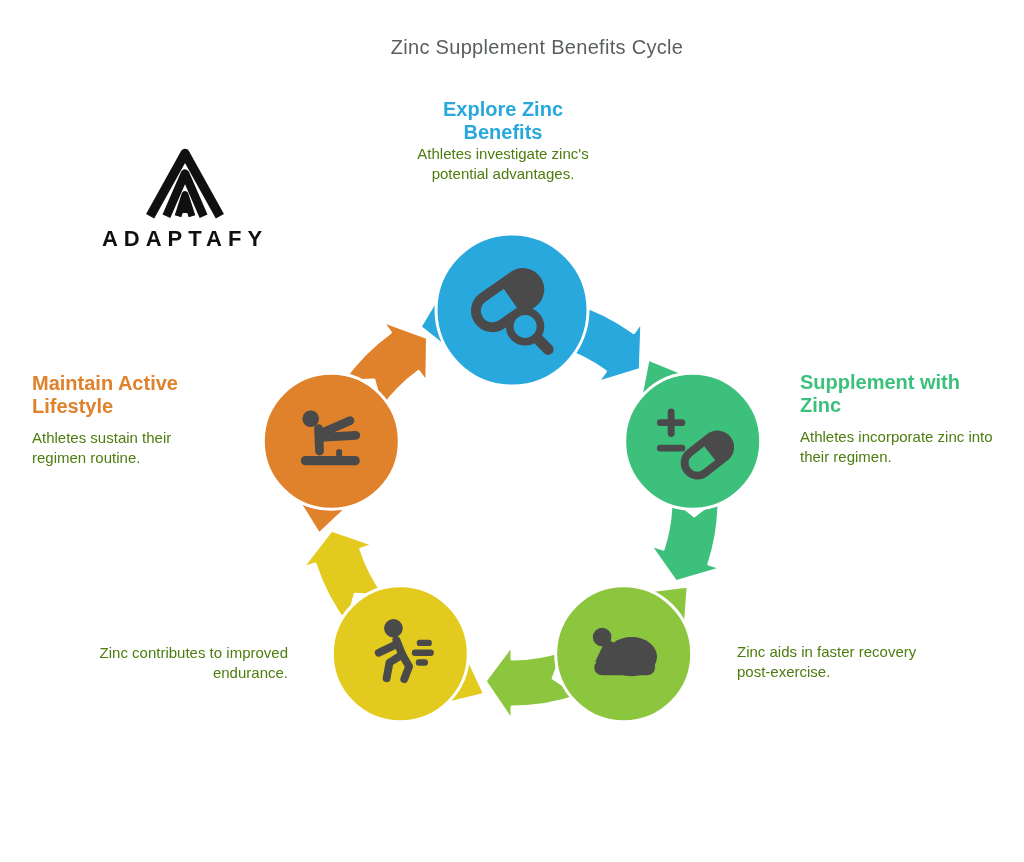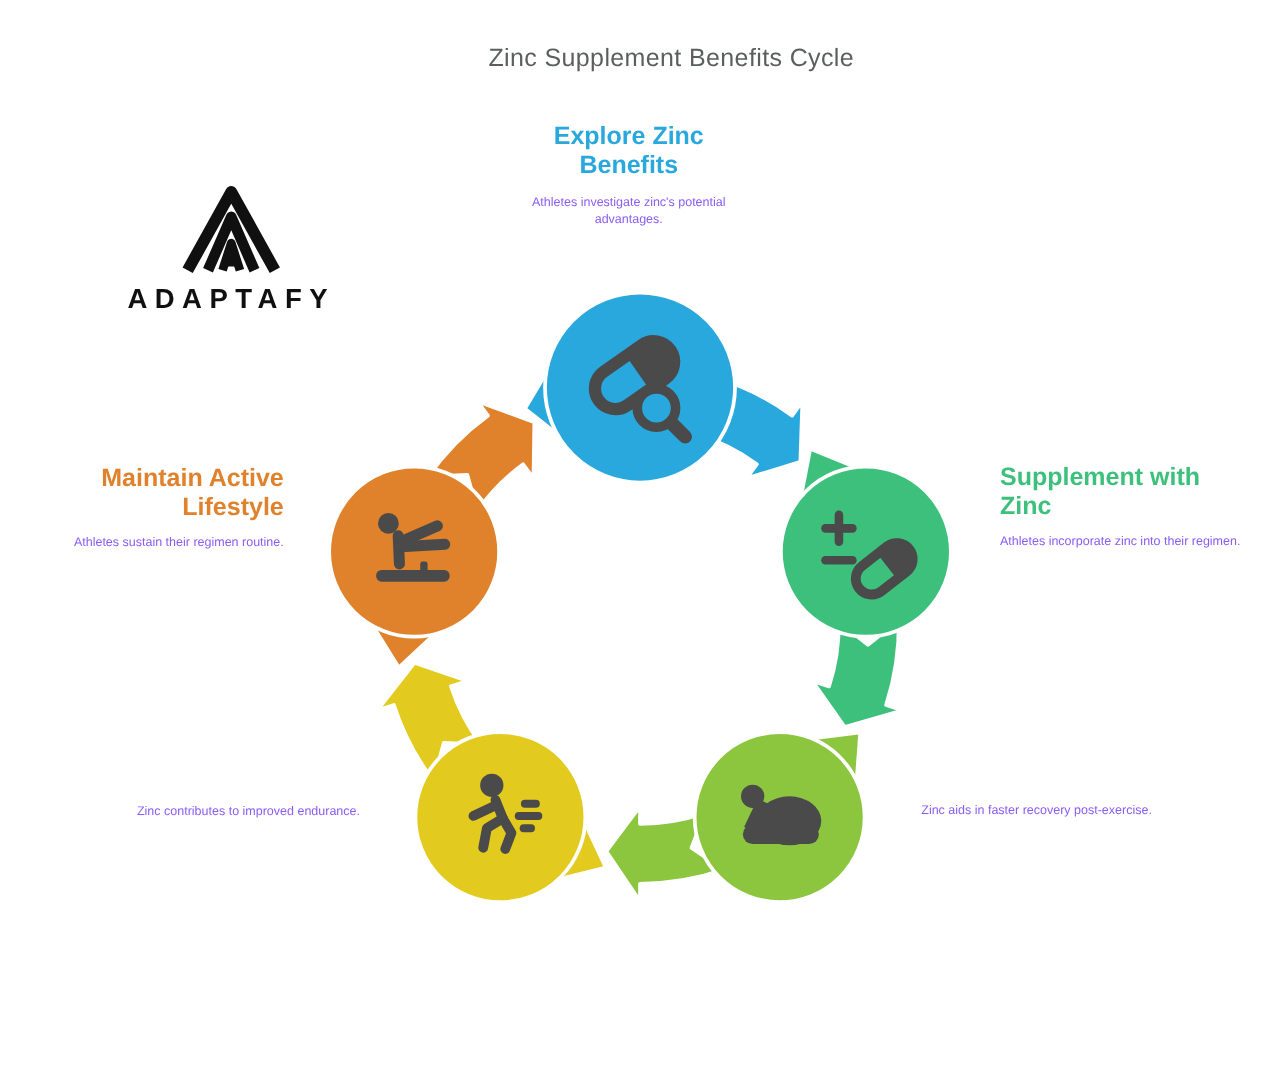--- a/index.html
+++ b/index.html
@@ -5,27 +5,27 @@
   html,body{margin:0;padding:0;background:#ffffff;}
   body{font-family:"Liberation Sans",sans-serif;}
   #app{position:relative;width:1024px;height:862px;background:#fff;overflow:hidden;}
   .page-title{position:absolute;top:36px;left:0;width:100%;text-align:center;
     font-size:20px;font-weight:400;color:#595f5c;letter-spacing:.3px;margin-left:25px;}
   .logo{position:absolute;left:85px;top:148px;width:200px;text-align:center;}
   .logo svg{display:block;margin:0 auto;}
   .logo-word{margin-top:16px;font-size:22px;font-weight:700;color:#101010;letter-spacing:6px;}
   .stage-text{position:absolute;}
   .stage-text h2{margin:0 0 10px 0;font-size:20px;line-height:1.15;font-weight:700;}
-  .stage-text p{margin:0;font-size:10px;line-height:1.32;color:#8b5cf6;}
+  .stage-text p{margin:0;font-size:15px;line-height:1.32;color:#4d7c0f;}
   .pos-explore{left:398px;top:98px;width:210px;text-align:center;}
-  .pos-explore h2{width:160px;margin-left:auto;margin-right:auto;margin-bottom:12px;}
+  .pos-explore h2{width:160px;margin-left:auto;margin-right:auto;margin-bottom:0;}
   .pos-supplement{left:800px;top:371px;width:200px;text-align:left;}
   .pos-boost{left:737px;top:642px;width:190px;text-align:left;}
   .pos-enhance{right:736px;top:643px;width:200px;text-align:right;}
-  .pos-maintain{right:797px;top:372px;width:195px;text-align:right;}
+  .pos-maintain{right:797px;top:372px;width:195px;text-align:left;}
   svg{overflow:visible;}
 </style>
 </head>
 <body>
 
 <div id="app">
 
   <div class="page-title">Zinc Supplement Benefits Cycle</div>
 
   <div class="logo">

